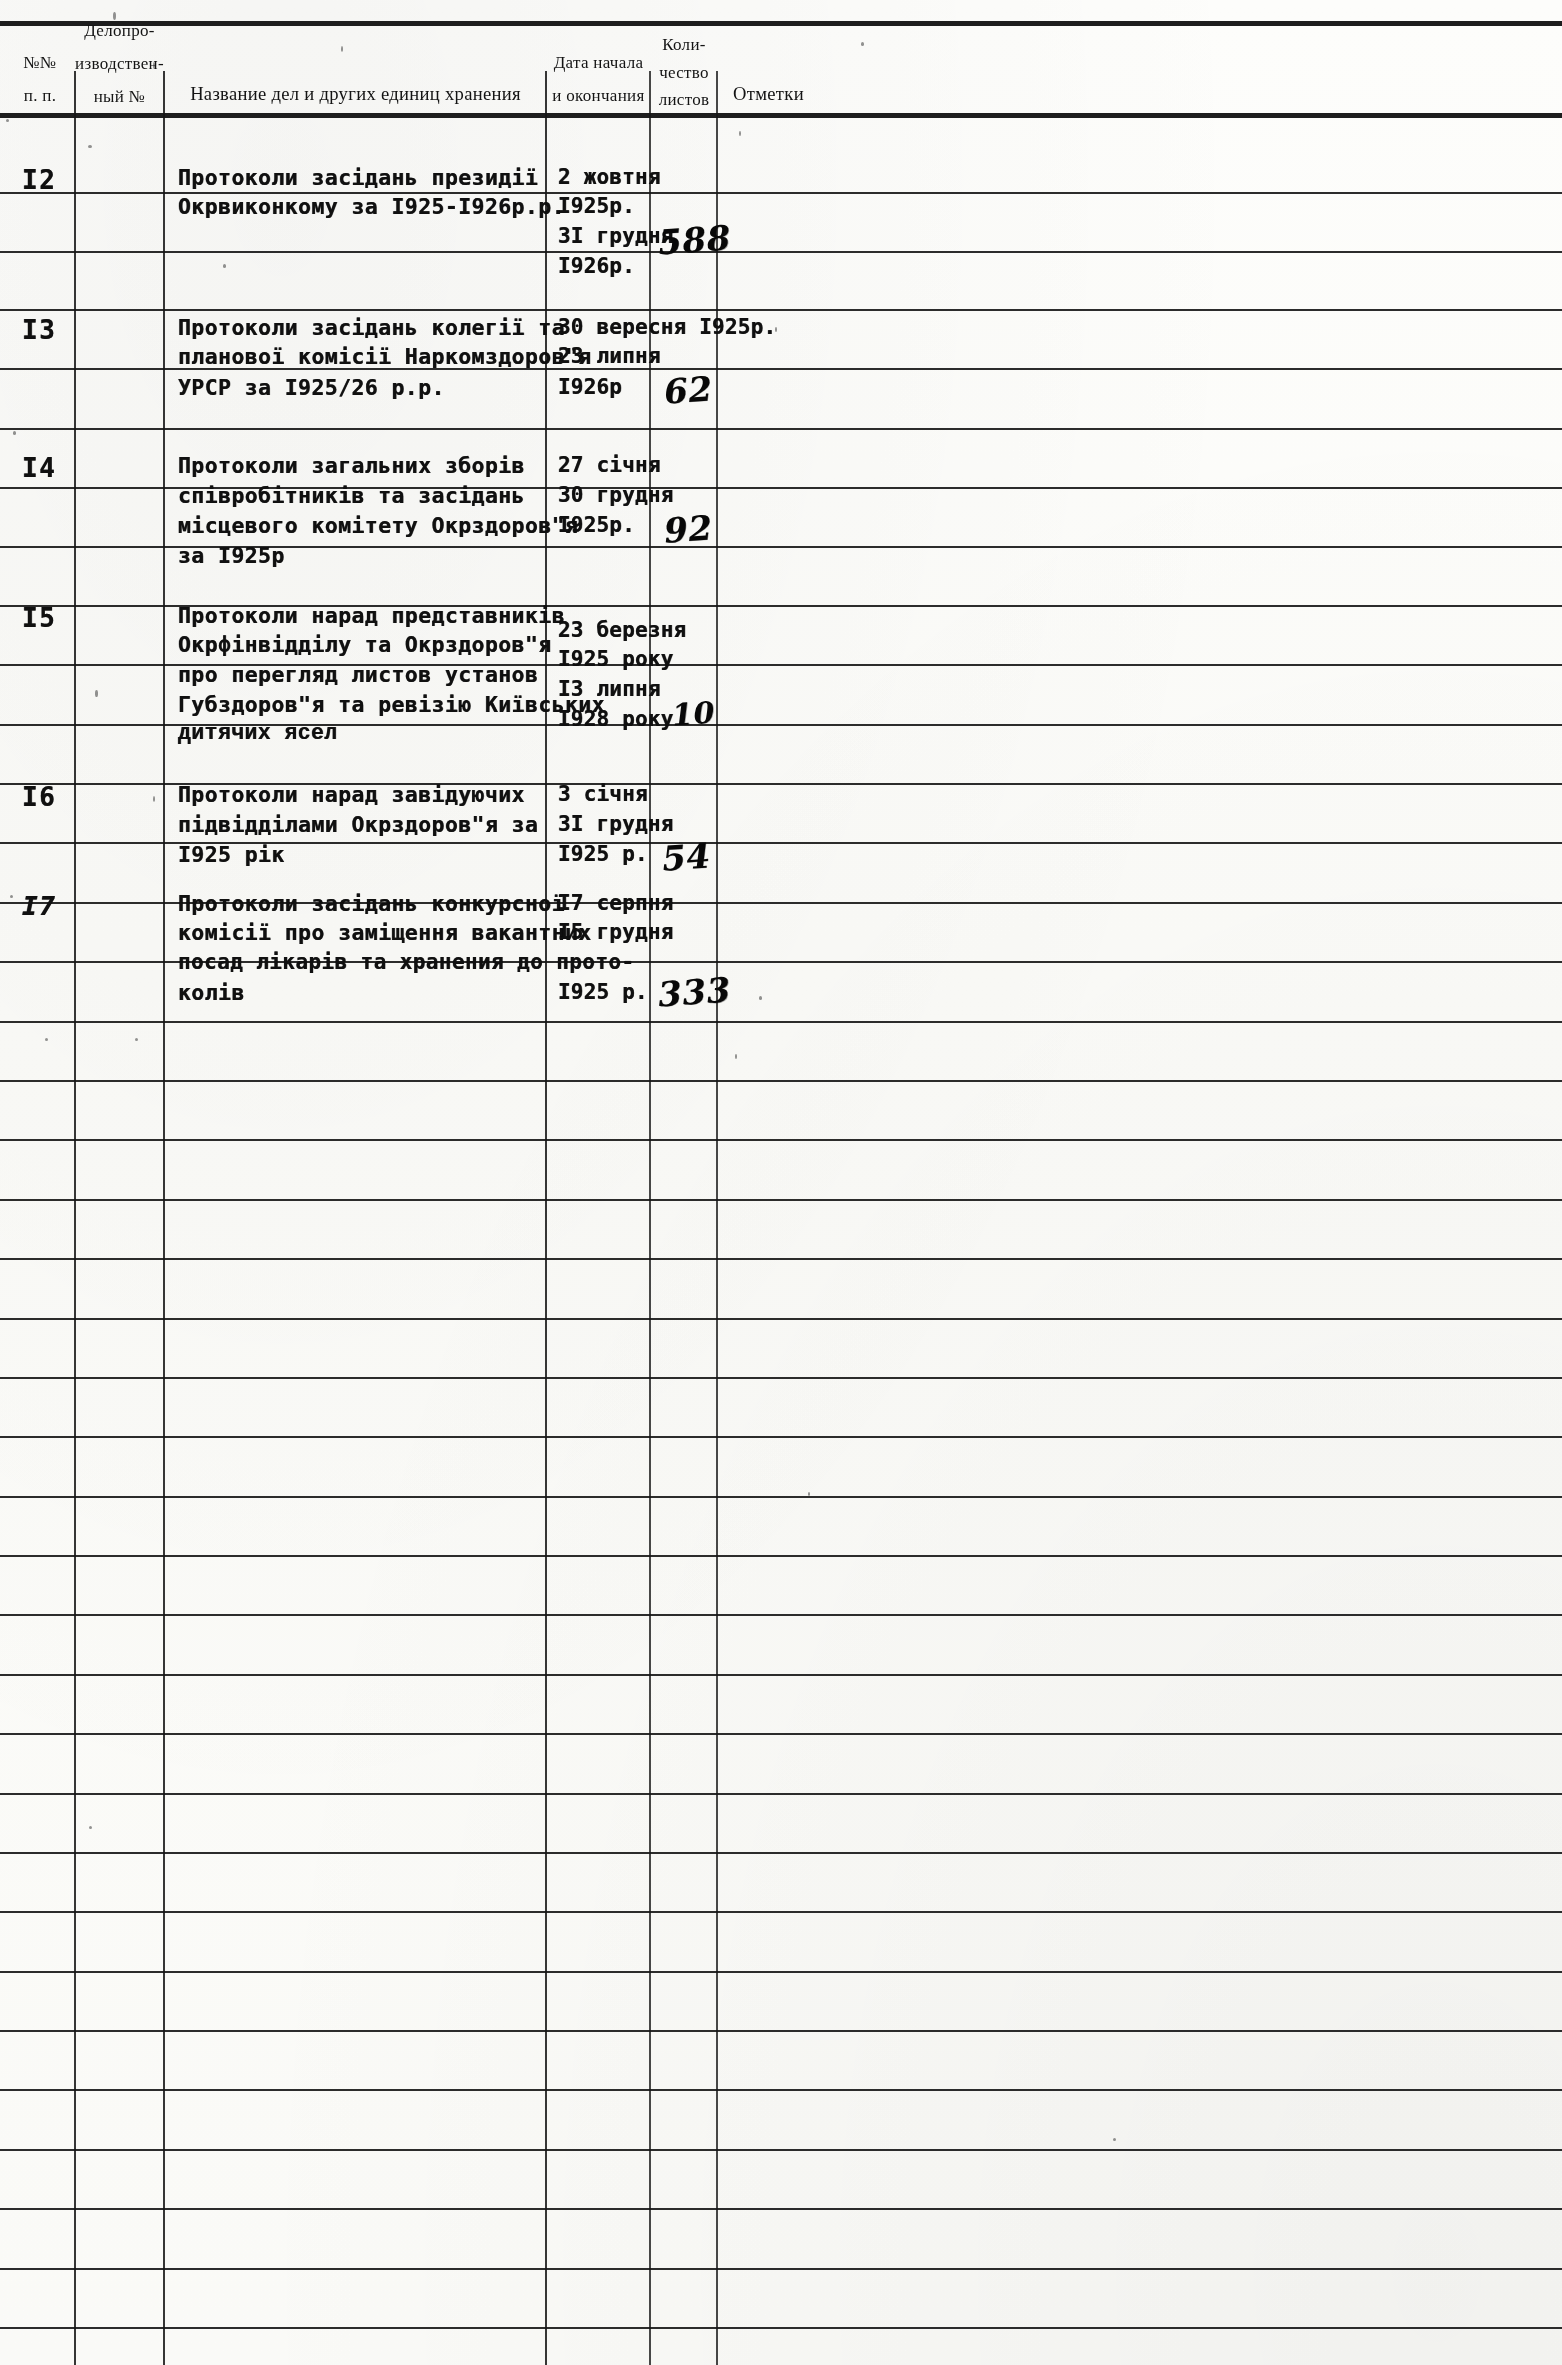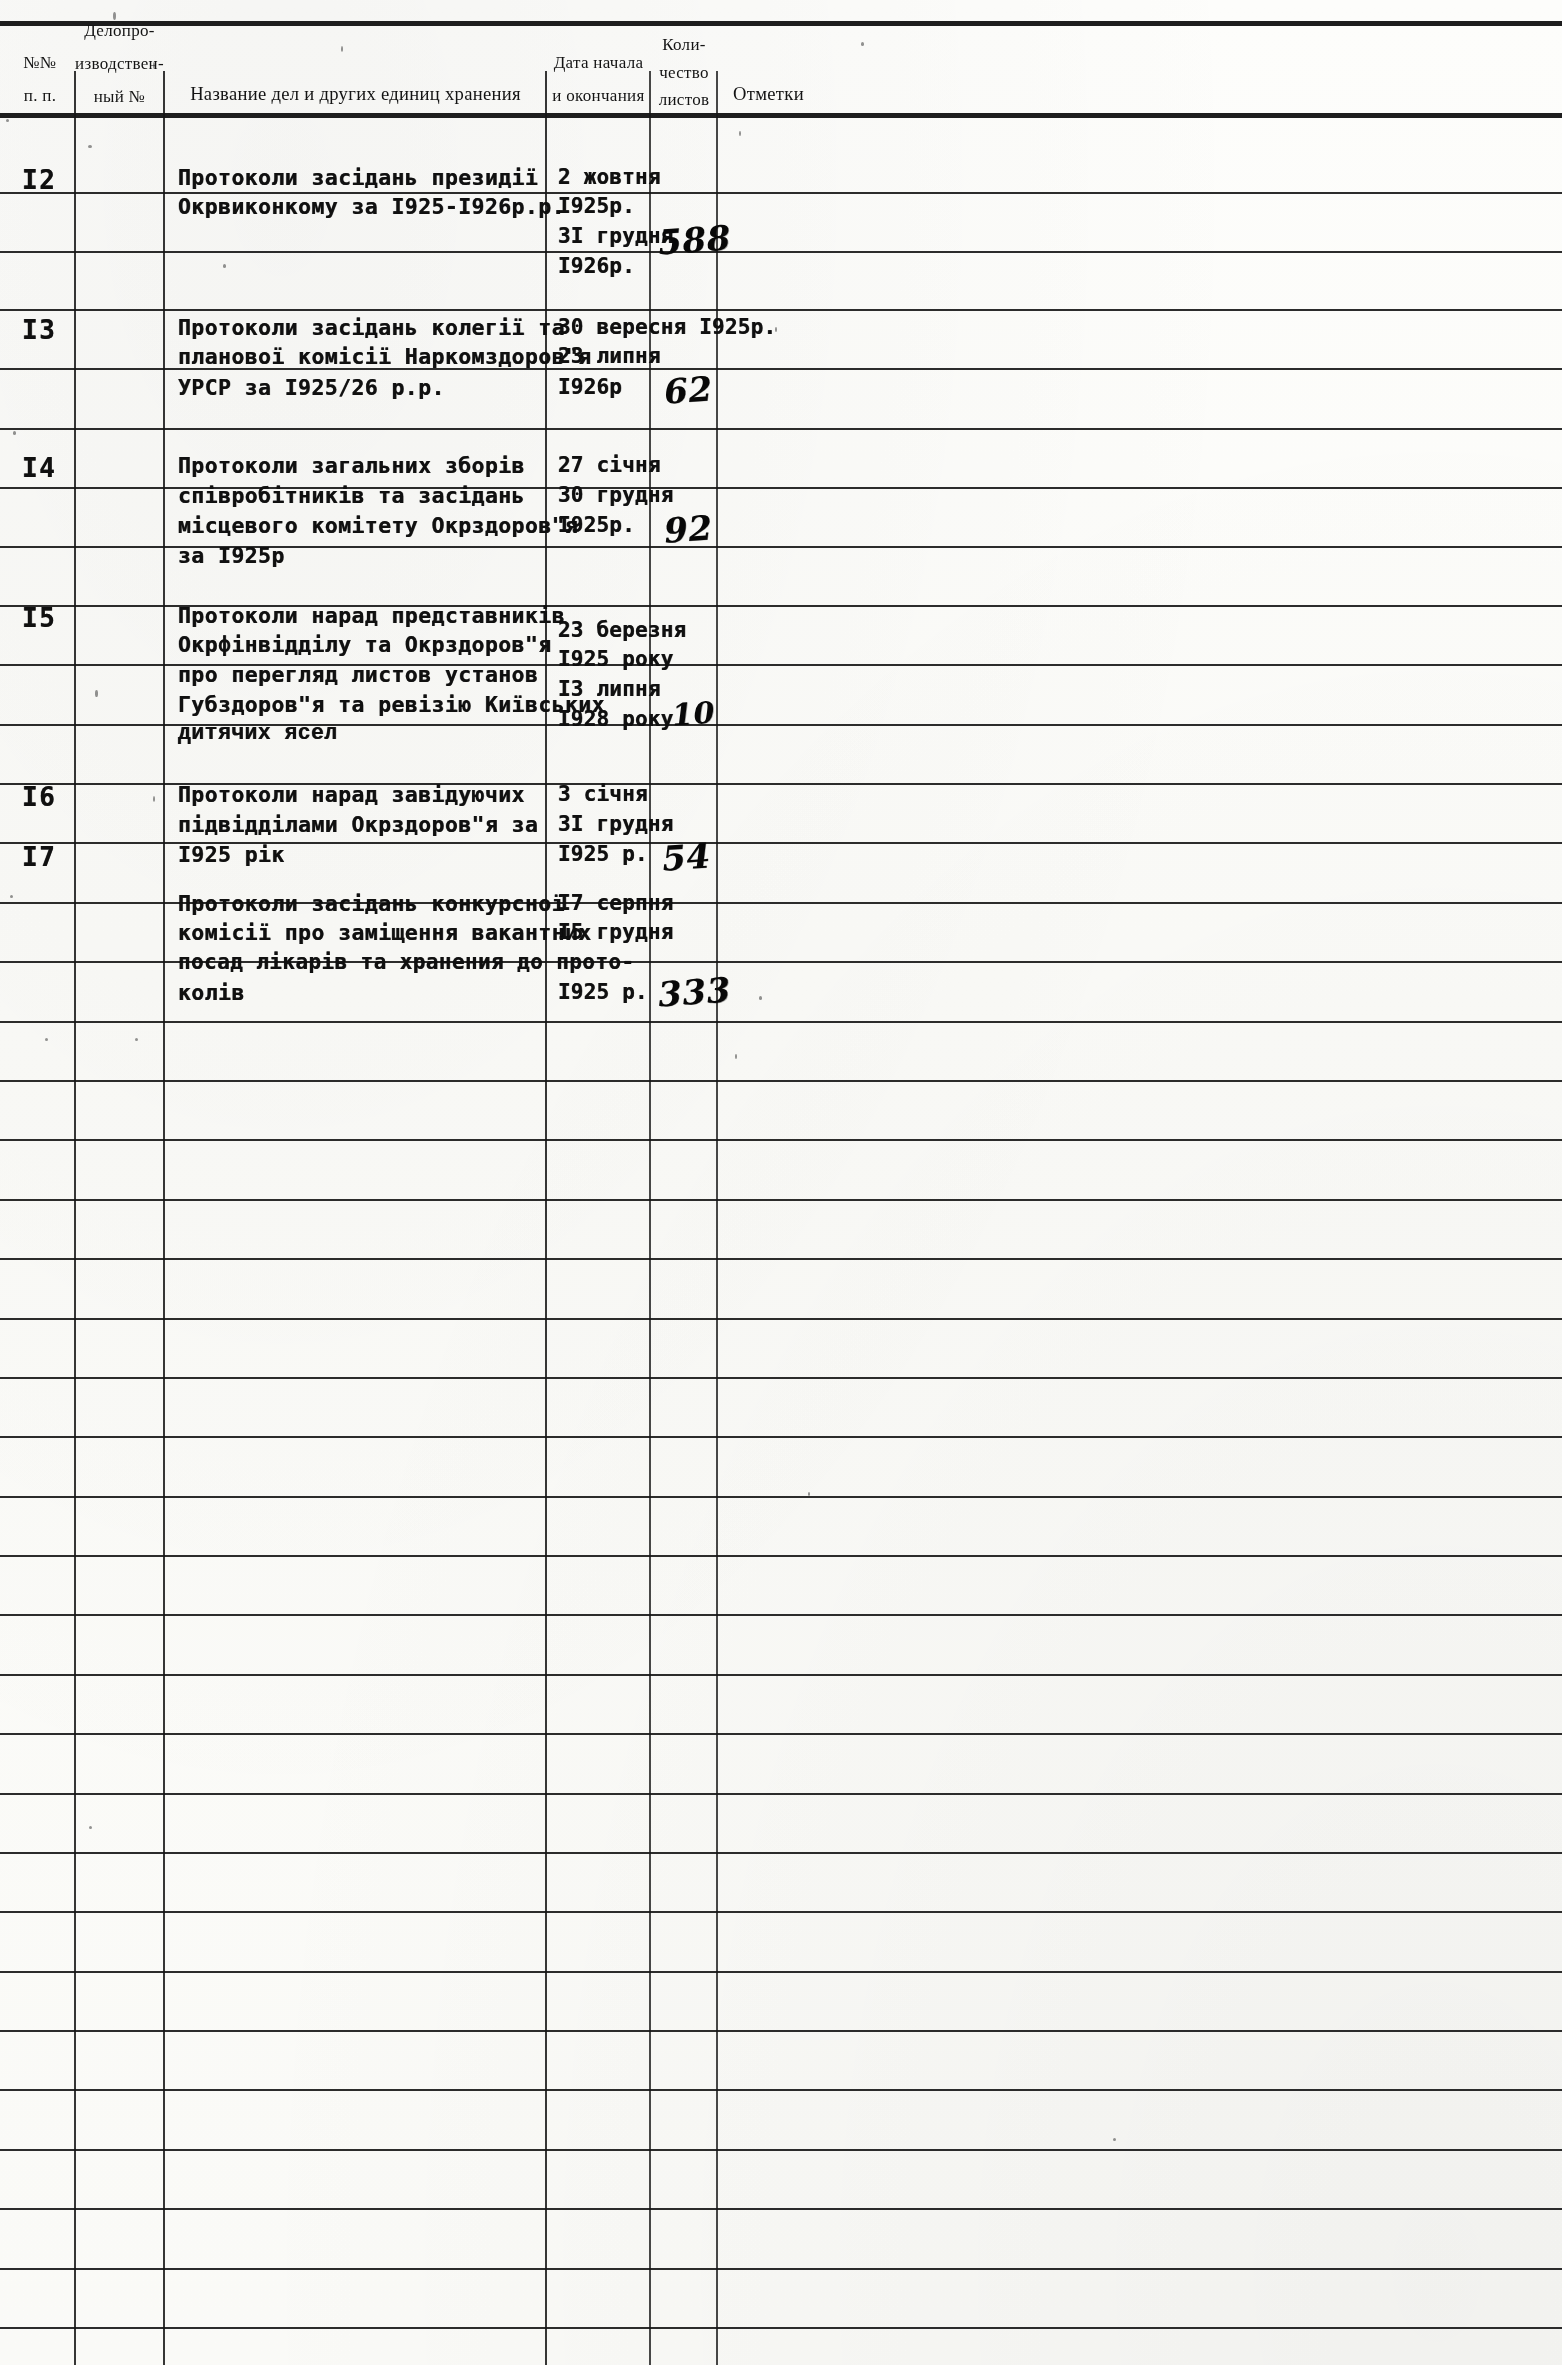--- a/index.html
+++ b/index.html
@@ -232,21 +232,21 @@
 
   <div class="tw num" style="left:22px;  top:782px;">I6</div>
   <div class="tw" style="left:178px; top:782px;">Протоколи нарад завідуючих</div>
   <div class="tw" style="left:178px; top:812px;">підвідділами Окрздоров"я за</div>
   <div class="tw" style="left:178px; top:842px;">I925 рік</div>
   <div class="tw date" style="left:558px; top:782px;">3 січня</div>
   <div class="tw date" style="left:558px; top:812px;">3I грудня</div>
   <div class="tw date" style="left:558px; top:842px;">I925 р.</div>
   <div class="hw" style="left:662px; top:837px;">54</div>
 
-  <div class="tw num" style="left:22px;  top:842px;">I7</div>
+  <div class="tw num" style="left:22px;  top:891px;font-style:italic;">I7</div>
   <div class="tw" style="left:178px; top:891px;">Протоколи засідань конкурсної</div>
   <div class="tw" style="left:178px; top:920px;">комісії про заміщення вакантних</div>
   <div class="tw" style="left:178px; top:950px; font-size:21px;">посад лікарів та хранения до прото-</div>
   <div class="tw" style="left:178px; top:980px;">колів</div>
   <div class="tw date" style="left:558px; top:891px;">I7 серпня</div>
   <div class="tw date" style="left:558px; top:920px;">I5 грудня</div>
   <div class="tw date" style="left:558px; top:980px;">I925 р.</div>
   <div class="hw" style="left:658px; top:972px;">333</div>
 
   <div class="speck" style="left:113px;  top:12px;  width:3px;  height:8.2px;"></div>

